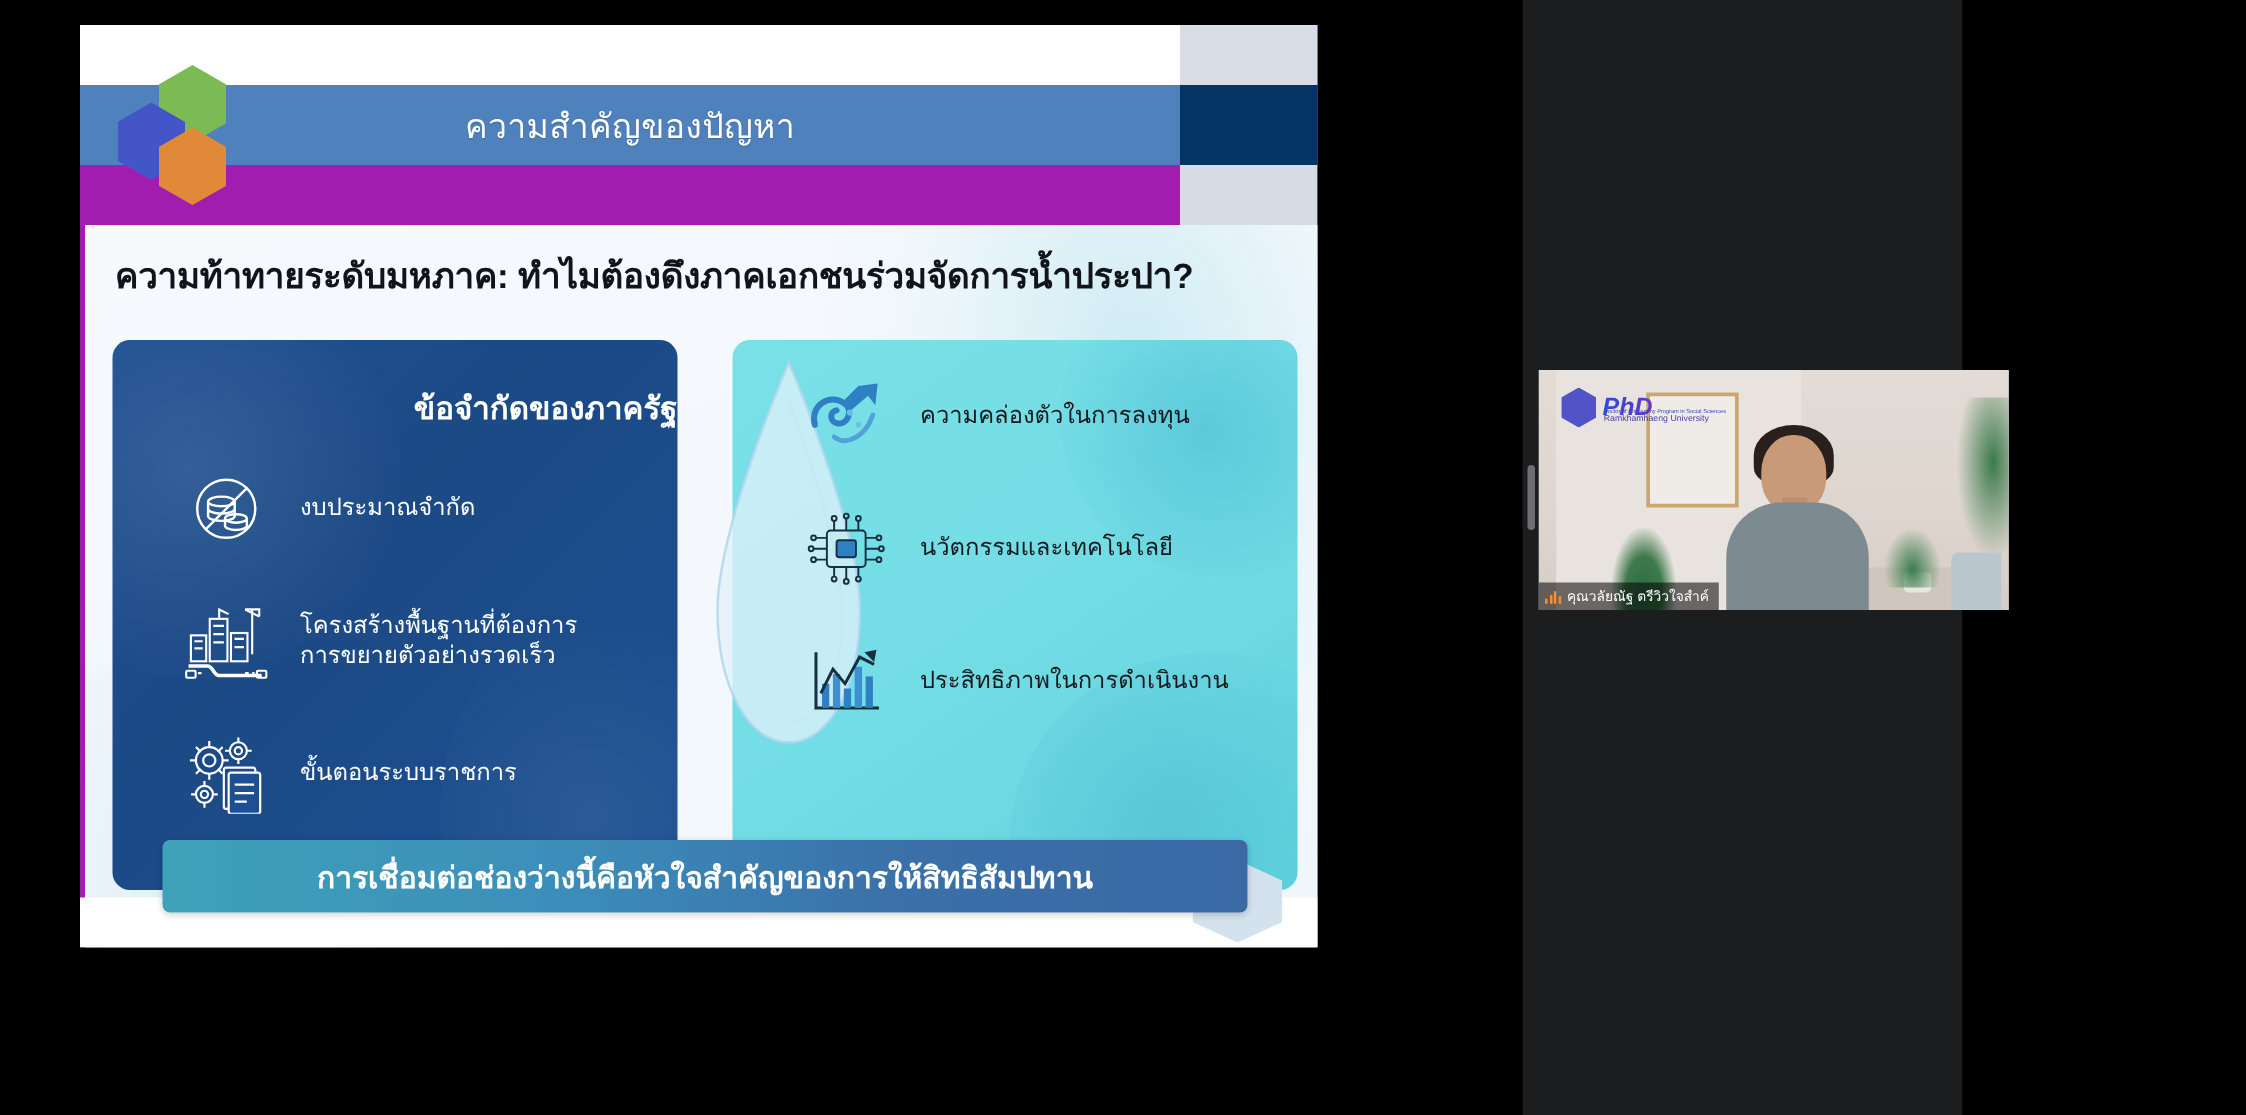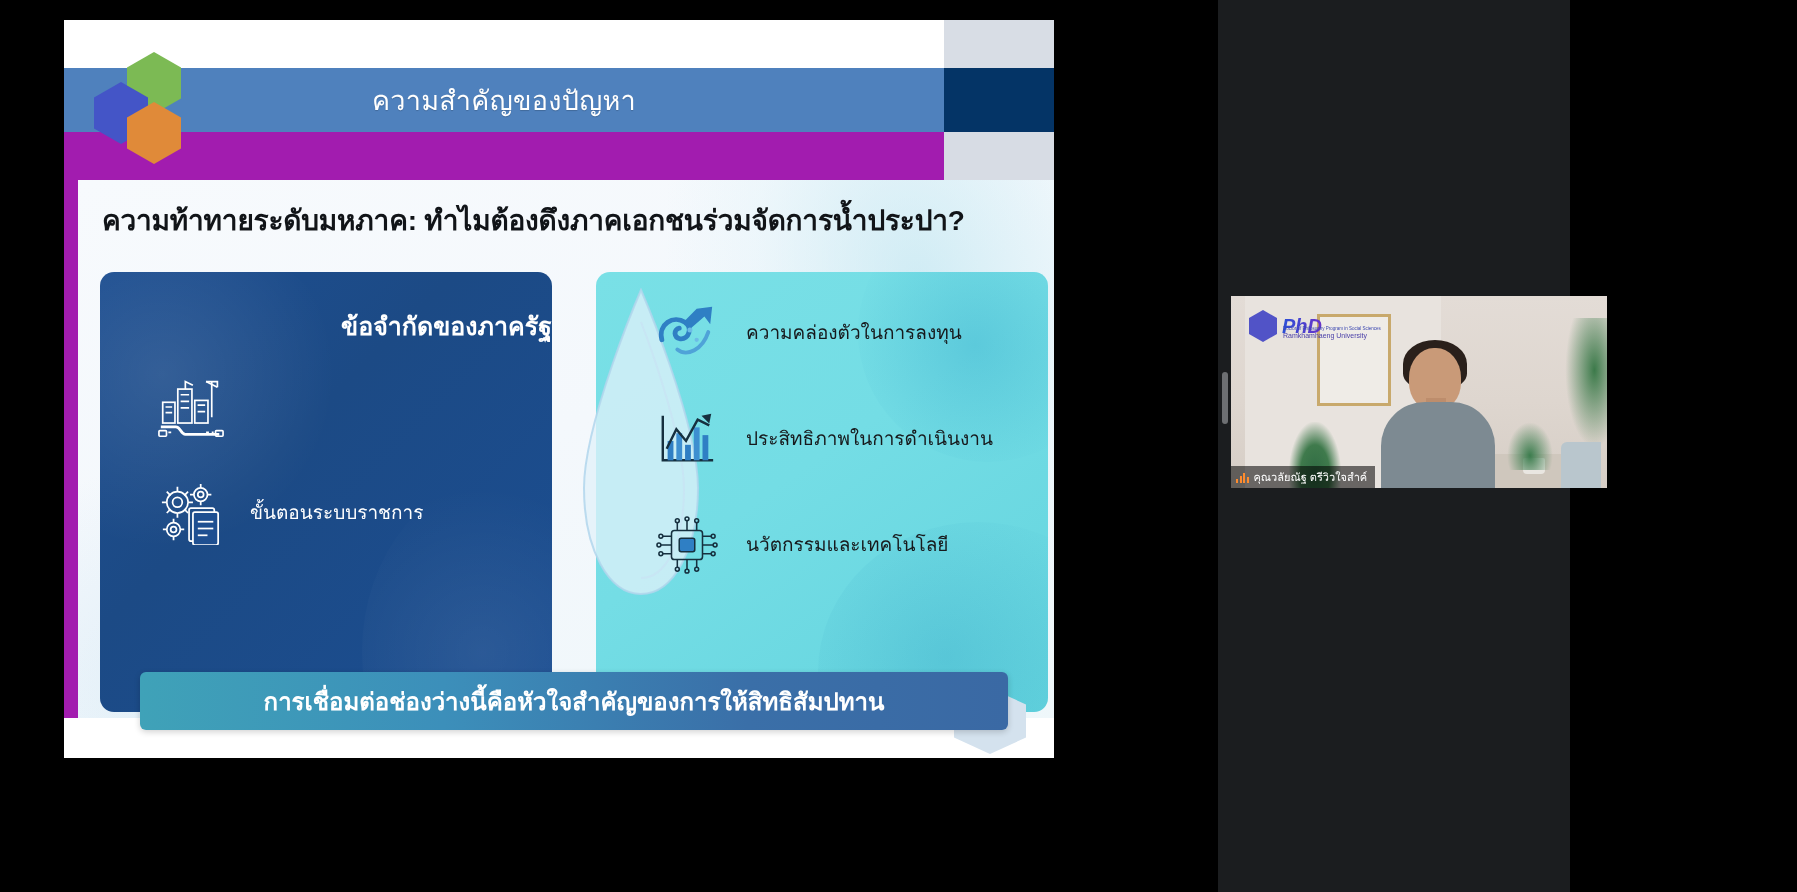--- a/index.html
+++ b/index.html
@@ -50,21 +50,21 @@
   .hex-cluster { position:absolute; left:18px; top:30px; width:120px; height:115px; }
   .hex { position:absolute; width:54px; height:62px;
          clip-path: polygon(50% 0%, 100% 25%, 100% 75%, 50% 100%, 0% 75%, 0% 25%);
          filter: drop-shadow(2px 3px 2px rgba(0,0,0,.25)); }
   .hex-green  { left:45px; top:2px;  background:#7cba54; }
   .hex-blue   { left:12px; top:32px; background:#4455c7; }
   .hex-orange { left:45px; top:52px; background:#e08a39; }
 
   
   .body-area {
-    position:absolute; left:14px; top:160px; width:100%; height:578px;
+    position:absolute; left:4px; top:160px; width:100%; height:578px;
     background: linear-gradient(160deg,#f7fafd 0%,#f4f8fc 45%,#eef7fa 100%);
     overflow:hidden;
   }
   .wave-bg {
     position:absolute; right:-40px; top:-40px; width:420px; height:500px;
     background: radial-gradient(ellipse at 60% 30%, rgba(178,226,238,.55) 0%, rgba(214,240,247,.25) 45%, rgba(255,255,255,0) 70%);
     transform: rotate(-12deg);
   }
   .wave-bg2 {
     position:absolute; left:-60px; bottom:-80px; width:420px; height:380px;
@@ -242,20 +242,34 @@
       <div class="wave-bg2"></div>
 
       <div class="slide-heading">ความท้าทายระดับมหภาค: ทำไมต้องดึงภาคเอกชนร่วมจัดการน้ำประปา?</div>
 
       <div class="cards">
 
         <div class="card card-left">
           <div class="card-title">ข้อจำกัดของภาครัฐ</div>
           <div class="item-list">
 
+            <div class="item">
+              <span class="item-icon">
+                <svg width="62" height="62" viewBox="0 0 64 64" fill="none" stroke="#ffffff" stroke-width="2">
+                  <circle cx="32" cy="32" r="24"></circle>
+                  <line x1="15" y1="49" x2="49" y2="15"></line>
+                  <ellipse cx="28" cy="26" rx="11" ry="4"></ellipse>
+                  <path d="M17 26v12c0 2.2 4.9 4 11 4s11-1.8 11-4V26"></path>
+                  <path d="M17 32c0 2.2 4.9 4 11 4s11-1.8 11-4"></path>
+                  <ellipse cx="40" cy="40" rx="9" ry="3.5"></ellipse>
+                  <path d="M31 40v6c0 1.9 4 3.5 9 3.5s9-1.6 9-3.5v-6"></path>
+                </svg>
+              </span>
+              <span class="item-text">งบประมาณจำกัด</span>
+            </div>
 
             <div class="item">
               <span class="item-icon">
                 <svg width="68" height="66" viewBox="0 0 72 70" fill="none" stroke="#ffffff" stroke-width="1.8">
                   <rect x="6" y="30" width="13" height="22"></rect>
                   <rect x="22" y="16" width="15" height="36"></rect>
                   <rect x="40" y="28" width="14" height="24"></rect>
                   <path d="M30 16V8l8 4"></path>
                   <path d="M52 8h12v6"></path>
                     <line x1="58" y1="8" x2="58" y2="46"></line>
@@ -266,20 +280,22 @@
                     <line x1="25" y1="29" x2="34" y2="29"></line>
                   <line x1="25" y1="36" x2="34" y2="36"></line>
                   <line x1="43" y1="33" x2="51" y2="33"></line>
                     <line x1="43" y1="40" x2="51" y2="40"></line>
                   <path d="M4 56h16c5 0 5 8 10 8h36" stroke-width="3"></path>
                   <path d="M12 62h6M52 62h8" stroke-dasharray="3 3"></path>
                   <rect x="2" y="60" width="8" height="6" rx="1"></rect>
                   <rect x="62" y="60" width="8" height="6" rx="1"></rect>
                 </svg>
               </span>
+              <span class="item-text" style="white-space:pre-line">โครงสร้างพื้นฐานที่ต้องการ
+การขยายตัวอย่างรวดเร็ว</span>
             </div>
 
             <div class="item">
               <span class="item-icon">
                 <svg width="66" height="64" viewBox="0 0 68 66" fill="none" stroke="#ffffff" stroke-width="1.8">
                   <circle cx="20" cy="22" r="11"></circle>
                   <circle cx="20" cy="22" r="5"></circle>
                   <path d="M20 6v5M20 33v5M4 22h5M31 22h5M9 11l4 4M27 29l4 4M31 11l-4 4M13 29l-4 4"></path>
                   <circle cx="44" cy="14" r="7"></circle>
                     <circle cx="44" cy="14" r="3"></circle>
@@ -312,36 +328,20 @@
               <span class="item-icon">
                 <svg width="66" height="60" viewBox="0 0 68 62" fill="none">
                   <path d="M8 38 C4 22 20 12 32 20 C40 25 36 38 27 37 C20 36 20 27 26 26" stroke="#2f7fc4" stroke-width="5" fill="none" stroke-linecap="round"></path>
                   <path d="M24 48 C34 56 50 48 56 30" stroke="#4fa3d8" stroke-width="4" fill="none" stroke-linecap="round"></path>
                   <path d="M44 6 L60 4 L58 22 L52 14 L38 26 L32 18 Z" fill="#2f7fc4"></path>
                   <circle cx="37" cy="28" r="2.6" fill="#6dbce6"></circle>
                   <circle cx="44" cy="38" r="2.2" fill="#6dbce6"></circle>
                 </svg>
               </span>
               <span class="item-text">ความคล่องตัวในการลงทุน</span>
-            </div>
-
-            <div class="item">
-              <span class="item-icon">
-                <svg width="64" height="62" viewBox="0 0 66 64" fill="none">
-                  <polyline points="8,8 8,54 60,54" stroke="#16303f" stroke-width="2.5" fill="none"></polyline>
-                  <rect x="13" y="34" width="6" height="20" fill="#2f7fc4"></rect>
-                  <rect x="22" y="26" width="6" height="28" fill="#3d8fd0"></rect>
-                  <rect x="31" y="38" width="6" height="16" fill="#2f7fc4"></rect>
-                  <rect x="40" y="20" width="6" height="34" fill="#3d8fd0"></rect>
-                  <rect x="49" y="28" width="6" height="26" fill="#2f7fc4"></rect>
-                  <polyline points="12,42 22,22 32,34 44,12 56,18" stroke="#16303f" stroke-width="2.5" fill="none"></polyline>
-                  <path d="M48 8 L58 6 L56 16 Z" fill="#16303f"></path>
-                </svg>
-              </span>
-              <span class="item-text">ประสิทธิภาพในการดำเนินงาน</span>
             </div>
 
             <div class="item">
               <span class="item-icon">
                 <svg width="64" height="62" viewBox="0 0 66 64" fill="none" stroke="#16303f" stroke-width="1.6">
                   <rect x="17" y="17" width="32" height="30" rx="3"></rect>
                   <rect x="25" y="25" width="16" height="14" rx="2" fill="#2f7fc4" stroke="#16303f"></rect>
                   <path d="M23 17V9M33 17V7M43 17V9M23 47v8M33 47v10M43 47v8M17 23H8M17 32H6M17 41H8M49 23h9M49 32h11M49 41h9"></path>
                   <circle cx="23" cy="7" r="2"></circle>
                     <circle cx="33" cy="5" r="2"></circle>
@@ -353,20 +353,36 @@
                     <circle cx="4" cy="32" r="2"></circle>
                     <circle cx="6" cy="41" r="2"></circle>
                   <circle cx="60" cy="23" r="2"></circle>
                     <circle cx="62" cy="32" r="2"></circle>
                     <circle cx="60" cy="41" r="2"></circle>
                 </svg>
               </span>
               <span class="item-text">นวัตกรรมและเทคโนโลยี</span>
             </div>
 
+            <div class="item">
+              <span class="item-icon">
+                <svg width="64" height="62" viewBox="0 0 66 64" fill="none">
+                  <polyline points="8,8 8,54 60,54" stroke="#16303f" stroke-width="2.5" fill="none"></polyline>
+                  <rect x="13" y="34" width="6" height="20" fill="#2f7fc4"></rect>
+                  <rect x="22" y="26" width="6" height="28" fill="#3d8fd0"></rect>
+                  <rect x="31" y="38" width="6" height="16" fill="#2f7fc4"></rect>
+                  <rect x="40" y="20" width="6" height="34" fill="#3d8fd0"></rect>
+                  <rect x="49" y="28" width="6" height="26" fill="#2f7fc4"></rect>
+                  <polyline points="12,42 22,22 32,34 44,12 56,18" stroke="#16303f" stroke-width="2.5" fill="none"></polyline>
+                  <path d="M48 8 L58 6 L56 16 Z" fill="#16303f"></path>
+                </svg>
+              </span>
+              <span class="item-text">ประสิทธิภาพในการดำเนินงาน</span>
+            </div>
+
           </div>
         </div>
 
         <div class="banner">การเชื่อมต่อช่องว่างนี้คือหัวใจสำคัญของการให้สิทธิสัมปทาน</div>
       </div>
     </div>
 
     <div class="bottom-strip"></div>
     <div class="page-hex">2</div>
   </div>

